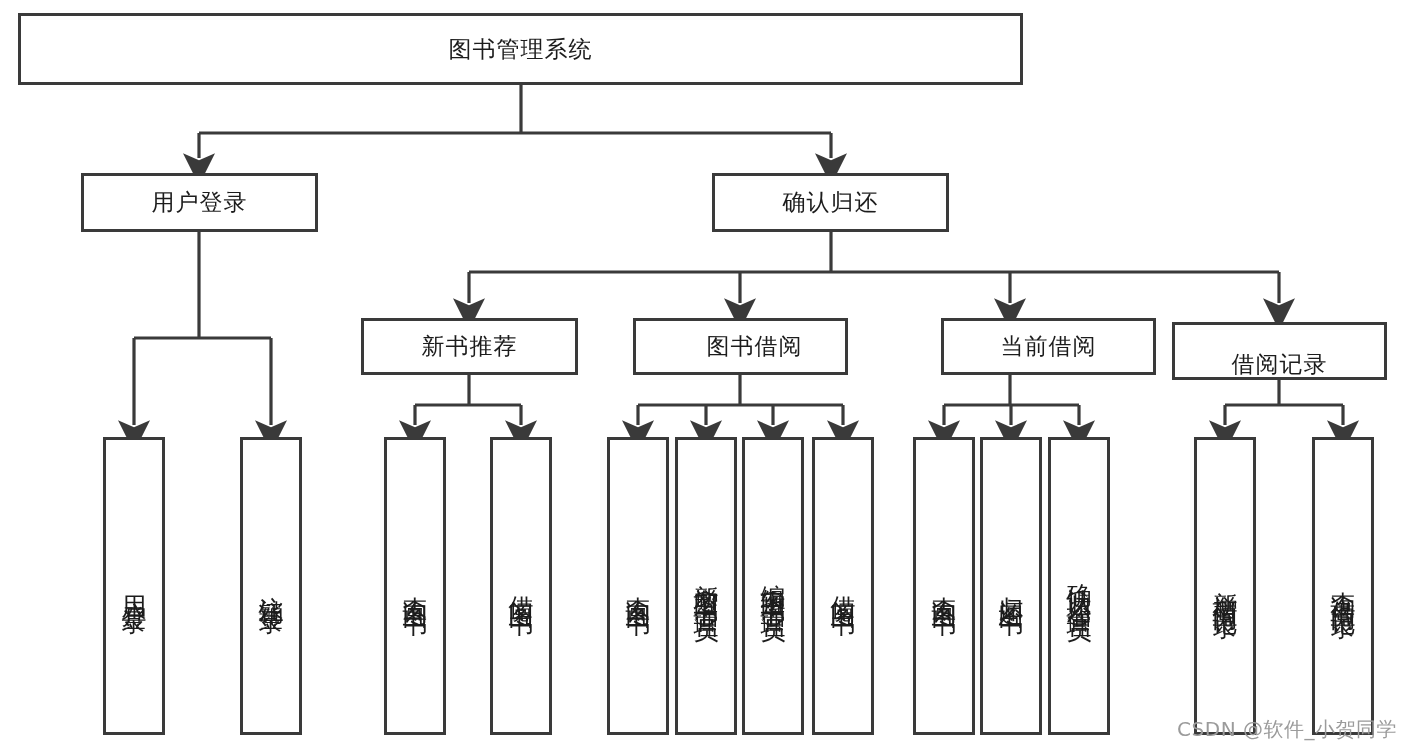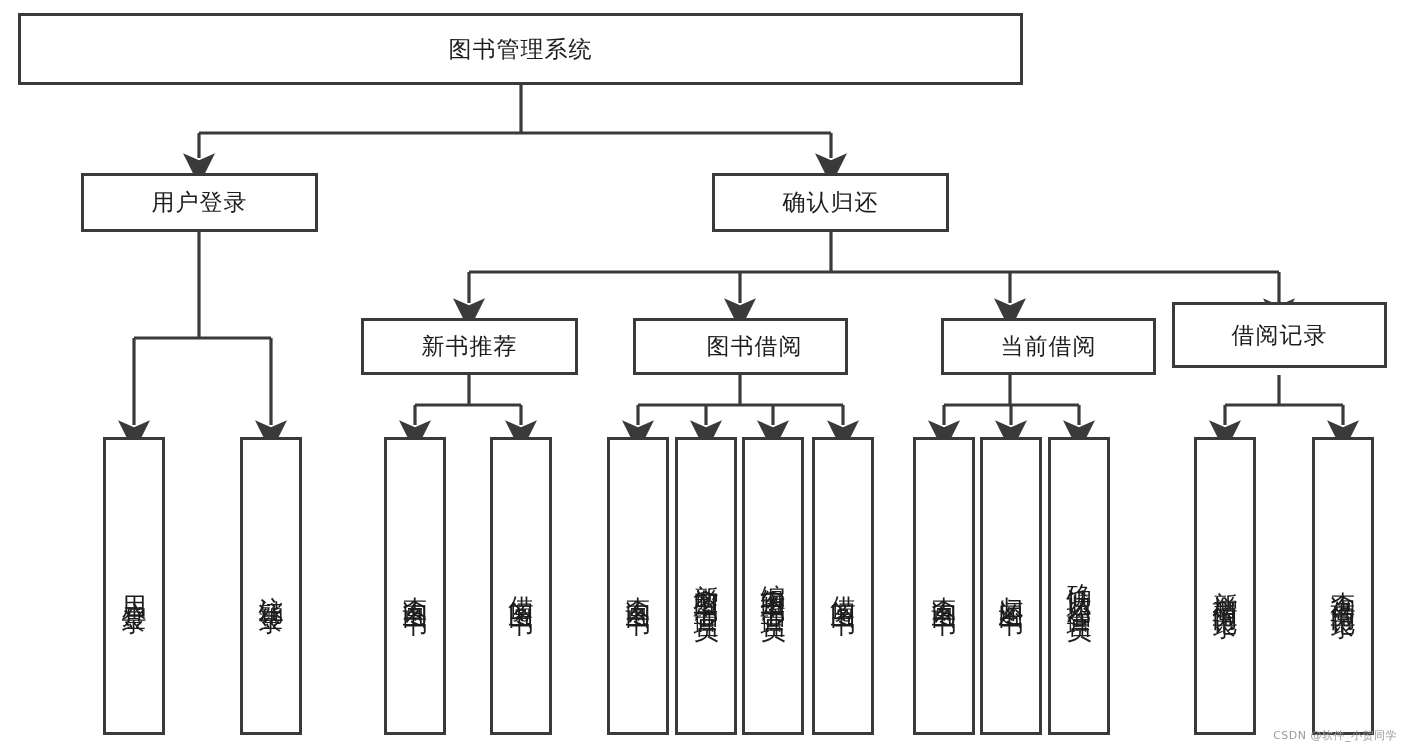--- a/index.html
+++ b/index.html
@@ -57,21 +57,21 @@
   }
   .node.vert .vtext {
     writing-mode: vertical-rl;
     text-orientation: upright;
     display: block;
   }
   .watermark {
     position: absolute;
     right: 8px;
     bottom: 4px;
-    font-size: 11px;
+    font-size: 20px;
     color: #9b9b9b;
     letter-spacing: 0.5px;
     white-space: nowrap;
   }
 </style>
 </head>
 <body>
 
 <div id="canvas">
 
@@ -138,21 +138,21 @@
 
   <div class="node horiz" style="left:361px; top:318px; width:217px; height:57px;">
     <span>新书推荐</span>
   </div>
   <div class="node horiz" style="left:633px; top:318px; width:215px; height:57px;padding-left:28px;">
     <span>图书借阅</span>
   </div>
   <div class="node horiz" style="left:941px; top:318px; width:215px; height:57px;">
     <span>当前借阅</span>
   </div>
-  <div class="node horiz" style="left:1172px; top:302px; width:215px; height:66px;">
+  <div class="node horiz" style="left:1172px; top:322px; width:215px; height:58px;align-items:flex-end;">
     <span>借阅记录</span>
   </div>
 
   <div class="node vert" style="left:103px; top:437px; width:62px; height:298px;">
     <span class="vtext">用户登录</span>
   </div>
   <div class="node vert" style="left:240px; top:437px; width:62px; height:298px;">
     <span class="vtext">注销登录</span>
   </div>
 

